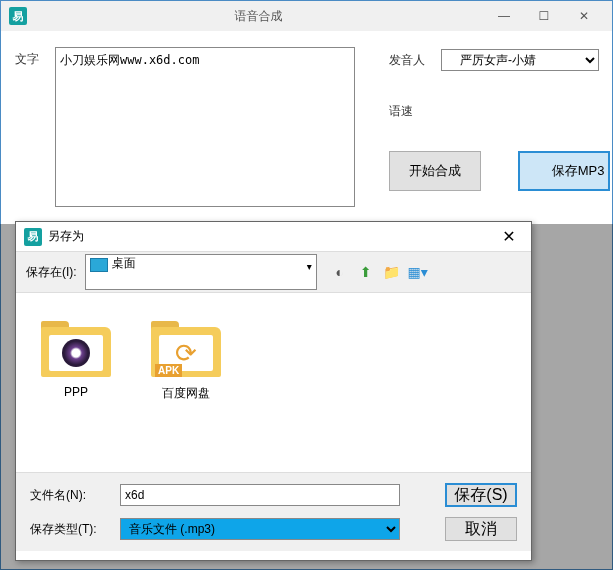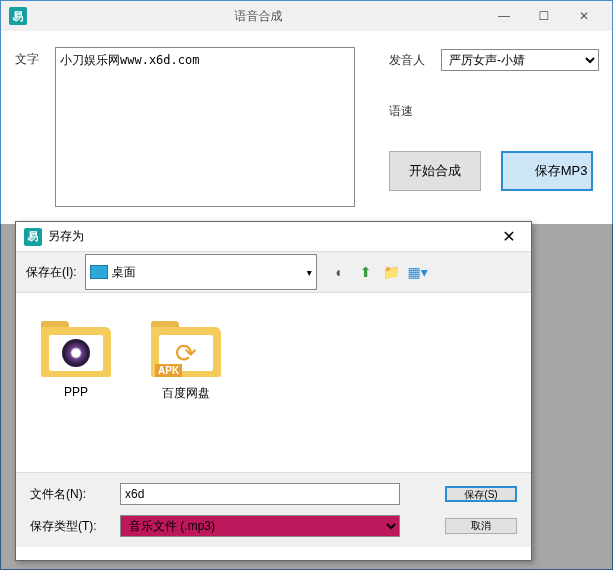--- a/index.html
+++ b/index.html
@@ -12,37 +12,37 @@
 .titlebar .title { margin-left: 6px; color: #555; flex: 1; text-align: center; }
 .titlebar .ctl { width: 40px; height: 30px; display: flex; align-items: center; justify-content: center; color: #555; }
 
 .body-area { padding: 16px 14px; }
 .row { display: flex; margin-bottom: 14px; }
 .lbl { width: 40px; padding-top: 4px; color: #333; }
 .textarea { width: 300px; height: 160px; border: 1px solid #888; padding: 4px; font-family: SimSun, monospace; font-size: 12px; resize: none; }
 .right-col { position: absolute; left: 388px; top: 48px; width: 210px; }
 .r-row { display: flex; align-items: center; margin-bottom: 32px; }
 .r-lbl { width: 52px; color: #333; }
-.sel { flex: 1; height: 22px; border: 1px solid #888; font-size: 12px; padding: 0 3px; background: #fff; }
-.btn-row { position: absolute; left: 388px; top: 150px; display: flex; gap: 20px; }
+.sel { flex: 1; height: 22px; border: 1px solid #888; font-size: 12px; padding: 0 14px; background: #fff; }
+.btn-row { position: absolute; left: 388px; top: 150px; display: flex; gap: 37px; }
 .btn { width: 92px; height: 40px; border: 1px solid #adadad; background: #e1e1e1; font-size: 13px; cursor: pointer; }
 .btn.primary { background: #cde6f7; border: 2px solid #2a8dd4; padding-left: 28px; }
 
 
 .overlay { position: absolute; top: 224px; left: 0; width: 613px; height: 346px; background: rgba(0,0,0,.35); }
 
 
 .dlg { position: absolute; left: 15px; top: 221px; width: 517px; height: 340px; background: #fff; border: 1px solid #666; box-shadow: 2px 2px 6px rgba(0,0,0,.3); }
 .dlg-title { height: 30px; display: flex; align-items: center; padding: 0 8px; background: #fff; border-bottom: 1px solid #ddd; }
 .dlg-title .app-icon { width: 18px; height: 18px; background: #14a0a0; display: flex; align-items: center; justify-content: center; color: #fff; font-size: 11px; font-weight: bold; border-radius: 2px; }
 .dlg-title .t { margin-left: 6px; flex: 1; }
 .dlg-title .x { width: 28px; text-align: center; font-size: 16px; }
 
 .dlg-top { height: 40px; background: #f0f0f0; display: flex; align-items: center; padding: 0 10px; gap: 8px; }
-.loc-sel { width: 232px; height: 32px; border: 1px solid #888; background: #fff; display: flex; align-items: center; padding: 17px 4px; position: relative; }
+.loc-sel { width: 232px; height: 32px; border: 1px solid #888; background: #fff; display: flex; align-items: flex-end; padding: 17px 4px; position: relative; }
 .loc-sel .mon { width: 18px; height: 14px; background: #2aa8d8; border: 1px solid #1a7ba8; margin-right: 4px; }
 .loc-sel .chev { position: absolute; right: 4px; font-size: 10px; }
 .tb-icons { display: flex; gap: 8px; align-items: center; margin-left: 6px; }
 .tb-ico { width: 18px; height: 18px; display: flex; align-items: center; justify-content: center; font-size: 14px; }
 
 .files { height: 180px; background: #fff; border-top: 1px solid #ddd; padding: 28px 20px; display: flex; gap: 30px; }
 .file-item { width: 80px; text-align: center; }
 .folder-ico { width: 70px; height: 58px; margin: 0 auto 6px; position: relative; }
 .folder-back { position: absolute; top: 6px; left: 0; width: 70px; height: 50px; background: #f5cc5b; border-radius: 2px 6px 2px 2px; }
 .folder-tab { position: absolute; top: 0; left: 0; width: 28px; height: 10px; background: #e8b84a; border-radius: 2px 4px 0 0; }
@@ -50,22 +50,22 @@
 .folder-inner.disc { background: #fff; }
 .cd { width: 28px; height: 28px; background: radial-gradient(circle, #fff 20%, #6b3f8c 30%, #2a1a3a 60%); border-radius: 50%; }
 .apk-badge { position: absolute; bottom: 2px; left: 4px; background: #e8a030; color: #fff; font-size: 10px; padding: 1px 3px; font-weight: bold; }
 .refresh { color: #e8a030; font-size: 26px; }
 .fname { font-size: 12px; margin-top: 4px; }
 
 .dlg-bottom { background: #f0f0f0; padding: 10px 14px; border-top: 1px solid #ddd; }
 .b-row { display: flex; align-items: center; margin-bottom: 10px; }
 .b-lbl { width: 90px; }
 .b-input { flex: 1; height: 22px; border: 1px solid #888; padding: 0 4px; font-size: 12px; margin-right: 14px; }
-.b-sel { flex: 1; height: 22px; border: 1px solid #888; padding: 0 4px; font-size: 12px; background: #be185d; margin-right: 14px; }
-.b-btn { width: 72px; height: 16px; border: 1px solid #adadad; background: #e1e1e1; cursor: pointer; font-size: 10px; margin-left: 31px; }
+.b-sel { flex: 1; height: 22px; border: 1px solid #888; padding: 0 4px; font-size: 12px; background: #0ea5e9; margin-right: 14px; }
+.b-btn { width: 72px; height: 24px; border: 1px solid #adadad; background: #e1e1e1; cursor: pointer; font-size: 16px; margin-left: 31px; }
 .b-btn.hl { border: 2px solid #2a8dd4; }
 </style>
 </head>
 <body>
 
 <div class="main-win">
   <div class="titlebar">
     <div class="app-icon">易</div>
     <div class="title">语音合成</div>
     <div class="ctl">—</div>

